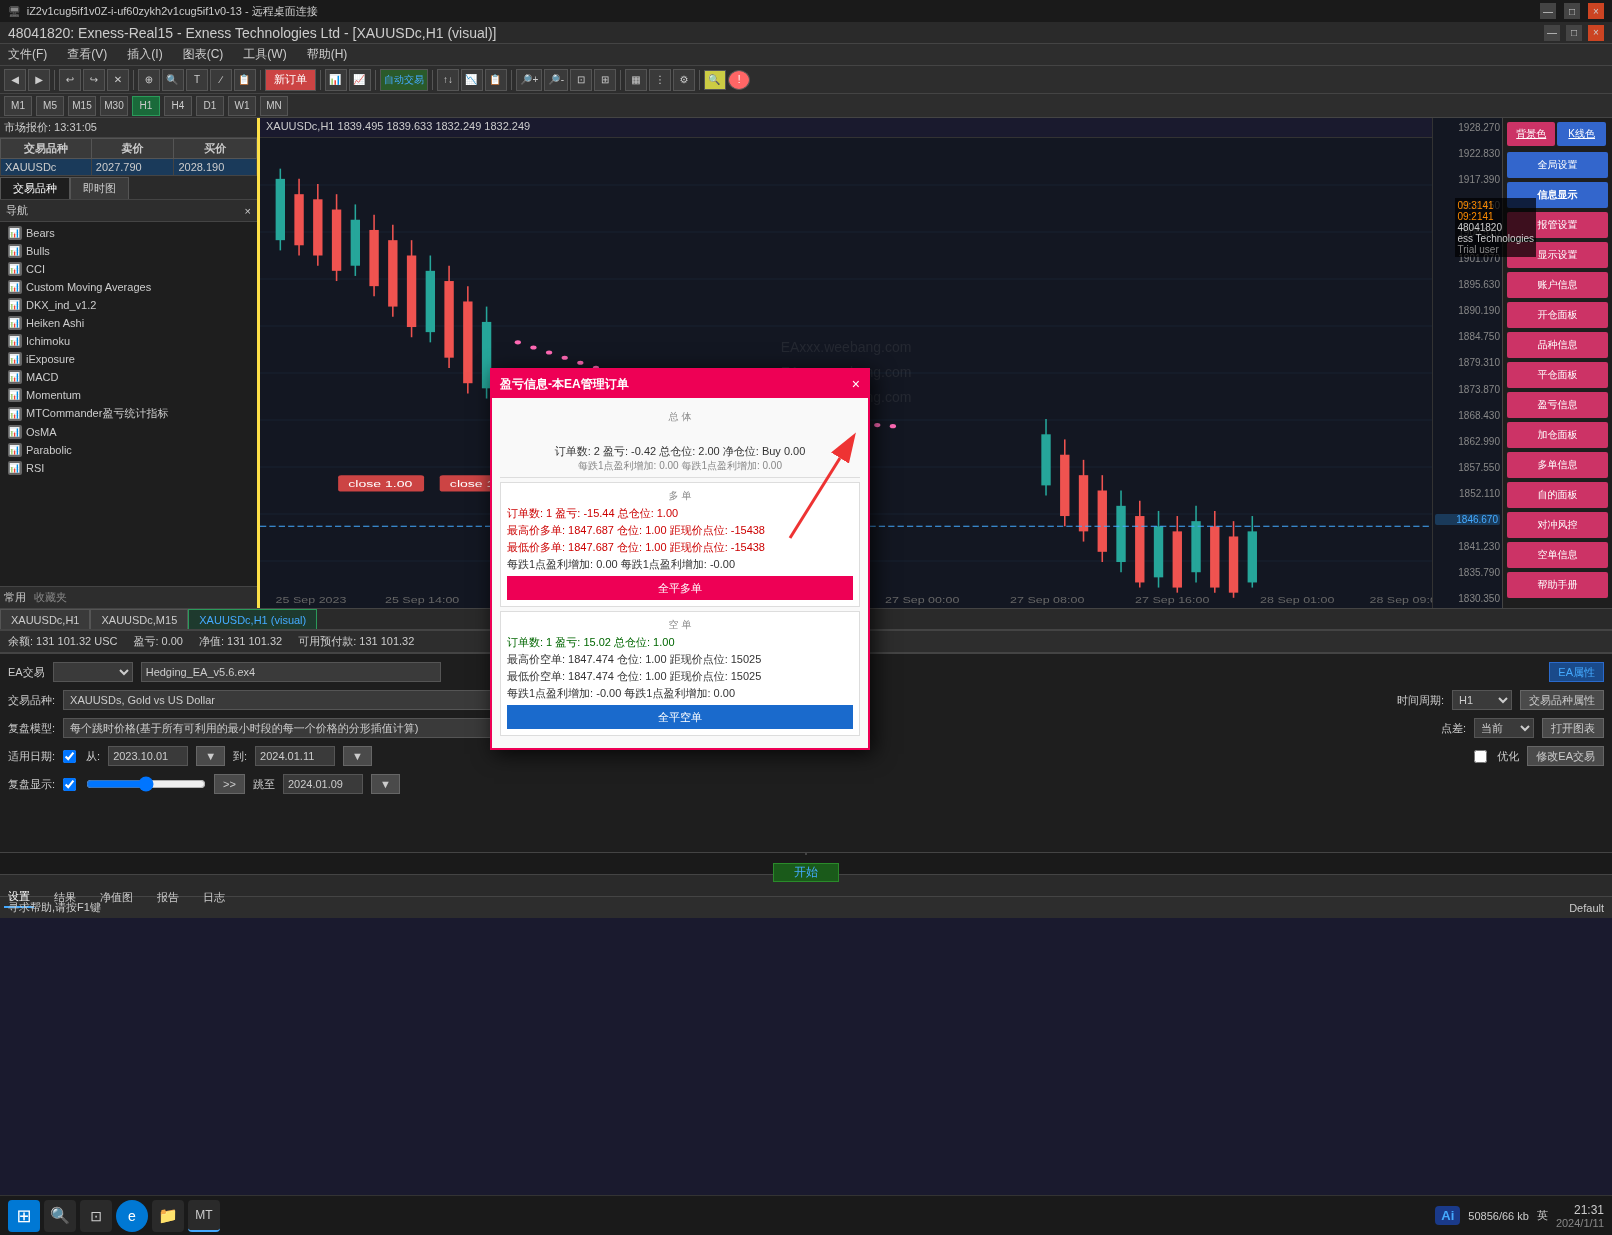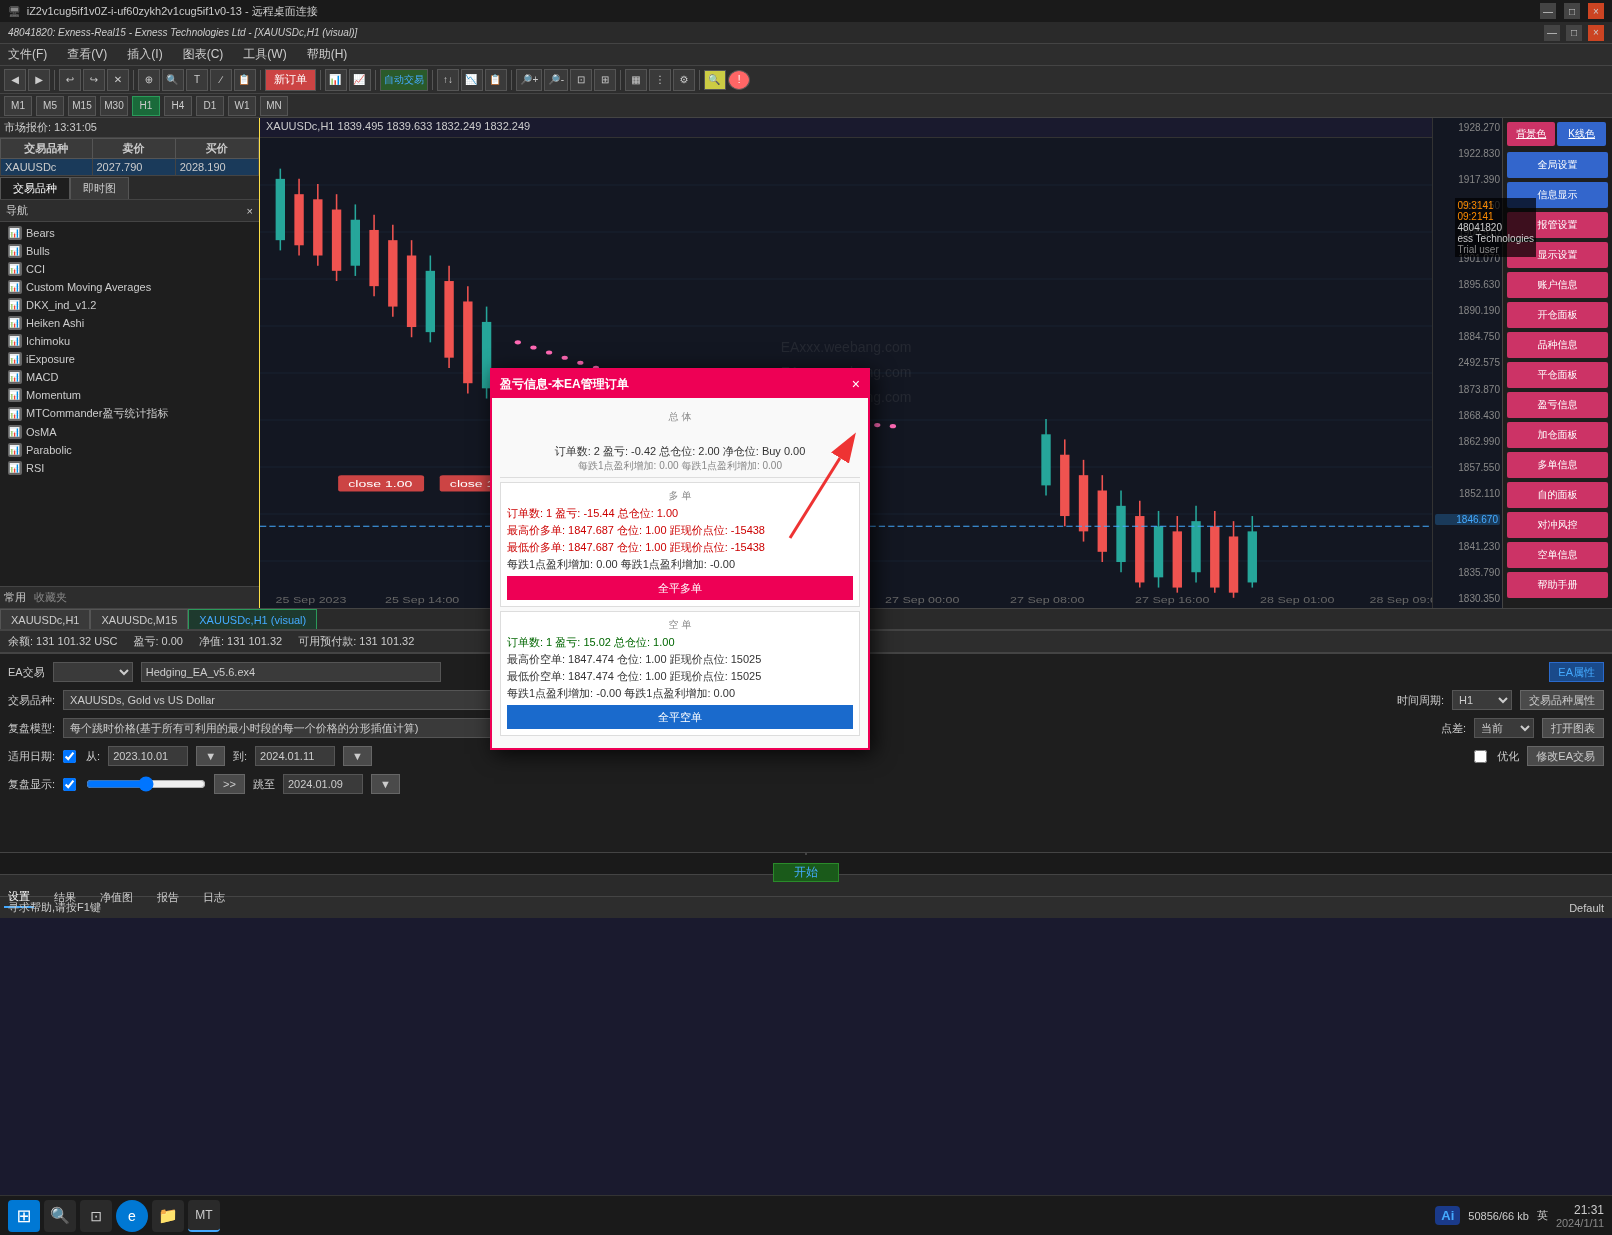--- a/index.html
+++ b/index.html
@@ -20,21 +20,21 @@
     .toolbar-btn { height: 22px; min-width: 22px; background: #3a3a3a; border: 1px solid #555; color: #ccc; cursor: pointer; font-size: 10px; display: flex; align-items: center; justify-content: center; padding: 0 3px; }
     .toolbar-sep { width: 1px; height: 20px; background: #555; margin: 0 2px; }
     .toolbar-special { background: #cc4444; color: white; padding: 0 8px; font-size: 11px; }
 
     
     .time-toolbar { height: 24px; background: #2d2d2d; display: flex; align-items: center; padding: 0 4px; gap: 4px; border-bottom: 1px solid #444; }
     .time-btn { height: 20px; min-width: 28px; background: #3a3a3a; border: 1px solid #555; color: #ccc; cursor: pointer; font-size: 10px; display: flex; align-items: center; justify-content: center; }
     .time-btn.active { background: #1a6a3a; border-color: #2a9a5a; }
     
     
-    .left-panel { width: 260px; background: #1e1e1e; border-right: 1px solid #fde047; display: flex; flex-direction: column; }
+    .left-panel { width: 260px; background: #1e1e1e; border-right: 3px solid #fde047; display: flex; flex-direction: column; }
     .market-price-bar { height: 20px; background: #2d2d2d; padding: 2px 4px; font-size: 11px; color: #ccc; border-bottom: 1px solid #444; display: flex; align-items: center; gap: 4px; }
     .symbol-table { width: 100%; border-collapse: collapse; }
     .symbol-table th { background: #3a3a3a; color: #ccc; font-size: 11px; padding: 2px 4px; border: 1px solid #555; text-align: center; }
     .symbol-table td { color: #ccc; font-size: 11px; padding: 2px 4px; border: 1px solid #444; }
     .symbol-table tr.selected td { background: #1a3a5a; }
     .symbol-name { color: #4af; }
     
     .nav-section { flex: 1; overflow: hidden; }
     .nav-header { background: #2d2d2d; padding: 3px 6px; font-size: 11px; color: #ccc; border-bottom: 1px solid #444; display: flex; justify-content: space-between; align-items: center; }
     .nav-list { padding: 2px 0; overflow-y: auto; }
@@ -131,21 +131,21 @@
     <span>iZ2v1cug5if1v0Z-i-uf60zykh2v1cug5if1v0-13    - 远程桌面连接</span>
   </div>
   <div class="title-bar-right">
     <button class="title-btn">—</button>
     <button class="title-btn">□</button>
     <button class="title-btn" style="background:#c42;">×</button>
   </div>
 </div>
 
 <div style="height:22px; background:#2a2a2a; display:flex; align-items:center; justify-content:space-between; padding:0 8px; border-bottom:1px solid #444;">
-  <span style="font-size:10px; color:#ccc;font-style:italic;">48041820: Exness-Real15 - Exness Technologies Ltd - [XAUUSDc,H1 (visual)]</span>
+  <span style="font-size:14px; color:#ccc;">48041820: Exness-Real15 - Exness Technologies Ltd - [XAUUSDc,H1 (visual)]</span>
   <div style="display:flex; gap:6px;">
     <button class="title-btn">—</button>
     <button class="title-btn">□</button>
     <button class="title-btn" style="background:#c42;">×</button>
   </div>
 </div>
 
 <div class="menu-bar">
   <span class="menu-item">文件(F)</span>
   <span class="menu-item">查看(V)</span>
@@ -452,21 +452,21 @@
   <div class="price-scale">
     <div class="price-label">1928.270</div>
     <div class="price-label">1922.830</div>
     <div class="price-label">1917.390</div>
     <div class="price-label">1911.950</div>
     <div class="price-label">1906.510</div>
     <div class="price-label">1901.070</div>
     <div class="price-label">1895.630</div>
     <div class="price-label">1890.190</div>
     <div class="price-label">1884.750</div>
-    <div class="price-label">2492.575</div>
+    <div class="price-label">1879.310</div>
     <div class="price-label">1873.870</div>
     <div class="price-label">1868.430</div>
     <div class="price-label">1862.990</div>
     <div class="price-label">1857.550</div>
     <div class="price-label">1852.110</div>
     <div class="price-label" style="color:#4af; background:#1a3a5a; padding:0 2px; border-radius:2px;">1846.670</div>
     <div class="price-label">1841.230</div>
     <div class="price-label">1835.790</div>
     <div class="price-label">1830.350</div>
   </div>
@@ -478,21 +478,21 @@
     <div style="color:#ccc; font-size:10px; white-space:nowrap;">ess Technologies</div>
     <div style="color:#888; font-size:10px; white-space:nowrap;">Trial user</div>
   </div>
 
   <div class="right-panel" style="width:110px;">
     <div style="display:flex; gap:2px; margin-bottom:4px; flex-wrap:wrap;">
       <button class="right-btn" style="flex:none; width:48%; font-size:10px;">背景色</button>
       <button class="right-btn blue" style="flex:none; width:48%; font-size:10px;">K线色</button>
     </div>
     <button class="right-side-btn" style="background:#3366cc; font-size:10px;">全局设置</button>
-    <button class="right-side-btn" style="background:#3366cc; font-size:10px;">信息显示</button>
+    <button class="right-side-btn" style="background:#3366cc; font-size:10px;font-weight:bold;">信息显示</button>
     <button class="right-side-btn" style="font-size:10px;">报管设置</button>
     <button class="right-side-btn" style="font-size:10px;">显示设置</button>
     <button class="right-side-btn" style="font-size:10px;">账户信息</button>
     <button class="right-side-btn" style="font-size:10px;">开仓面板</button>
     <button class="right-side-btn" style="font-size:10px;">品种信息</button>
     <button class="right-side-btn" style="font-size:10px;">平仓面板</button>
     <button class="right-side-btn" style="font-size:10px;">盈亏信息</button>
     <button class="right-side-btn" style="font-size:10px;">加仓面板</button>
     <button class="right-side-btn" style="font-size:10px;">多单信息</button>
     <button class="right-side-btn" style="font-size:10px;">自的面板</button>

